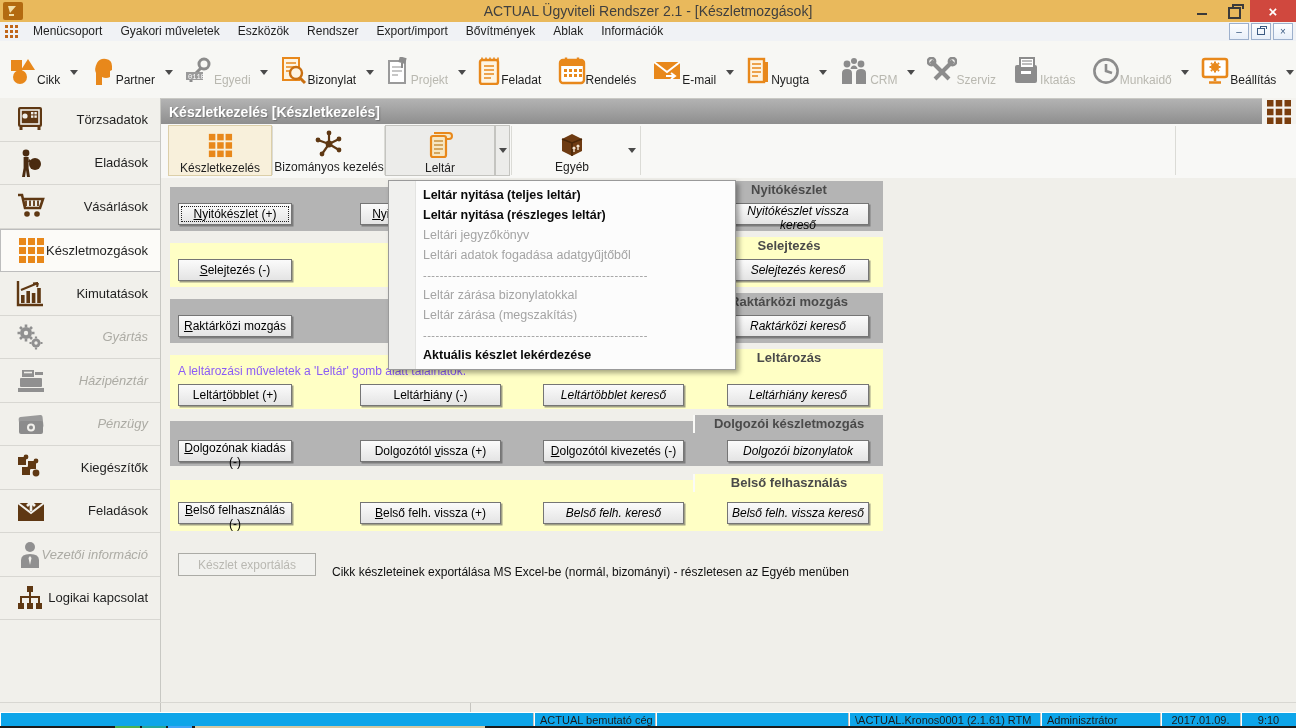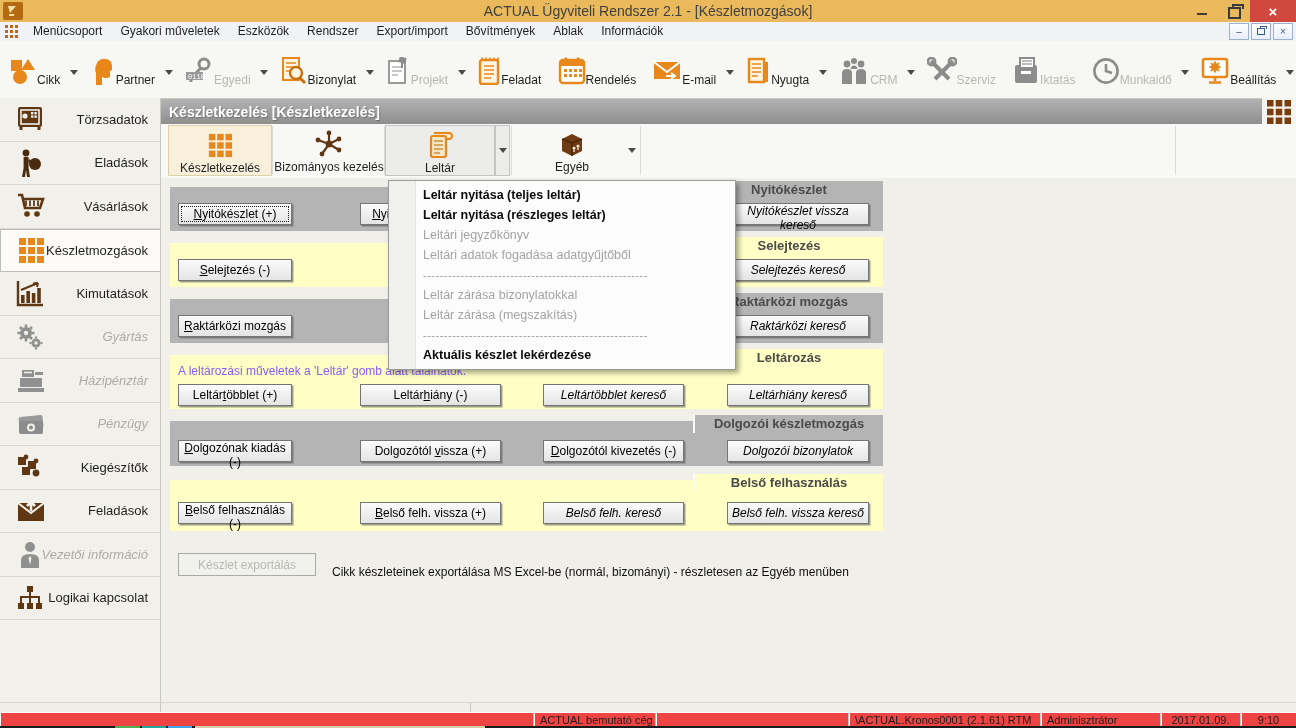--- a/index.html
+++ b/index.html
@@ -86,21 +86,21 @@
   .dropmenu{position:absolute;left:388px;top:180px;width:346px;background:#FCFCFC;border:1px solid #9A9A9A;
             box-shadow:3px 3px 5px rgba(0,0,0,.35);padding:4px 0;z-index:60;}
   .dropmenu::before{content:"";position:absolute;left:0;top:0;bottom:0;width:26px;background:#F0F0EE;border-right:1px solid #E3E3E1;}
   .dm-item{position:relative;height:20px;line-height:20px;padding-left:34px;font-size:12.5px;white-space:nowrap;}
   .dm-item.en{font-weight:bold;color:#0A0A0A;}
   .dm-item.dis{color:#A4A4A4;}
   .dm-item.sep{color:#9B9B9B;font-size:11px;overflow:hidden;letter-spacing:.5px;}
   
   .prestatus{position:absolute;left:0;top:702px;width:1296px;height:10px;background:#EFEEE9;border-top:1px solid #D8D7D2;}
   .prestatus i{position:absolute;top:0;bottom:0;width:1px;background:#C6C5C0;}
-  .statusbar{position:absolute;left:0;top:712px;width:1296px;height:14px;background:#ef4444;
+  .statusbar{position:absolute;left:0;top:712px;width:1296px;height:14px;background:#0ea5e9;
              border-top:1px solid #FFFFFF;display:flex;font-size:11px;color:#1A1A1A;}
   .seg{border-left:1px solid #C6C5C0;box-shadow:inset 1px 0 0 #FFFFFF;padding-left:6px;line-height:14px;
        white-space:nowrap;overflow:hidden;box-sizing:border-box;}
   .seg:first-child{border-left:none;}
   .seg.ctr{text-align:center;padding-left:0;}
   .sliver{position:absolute;left:0;top:726px;width:1296px;height:2px;background:#1B1B1B;}
   .sliver i{position:absolute;top:0;bottom:0;}
   u{text-decoration:underline;}
 </style>
 </head>

